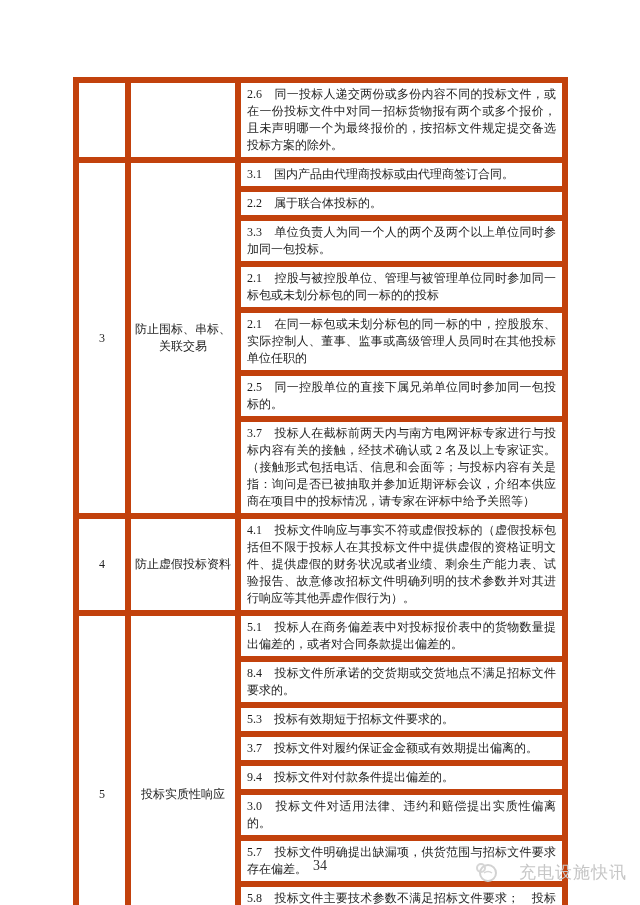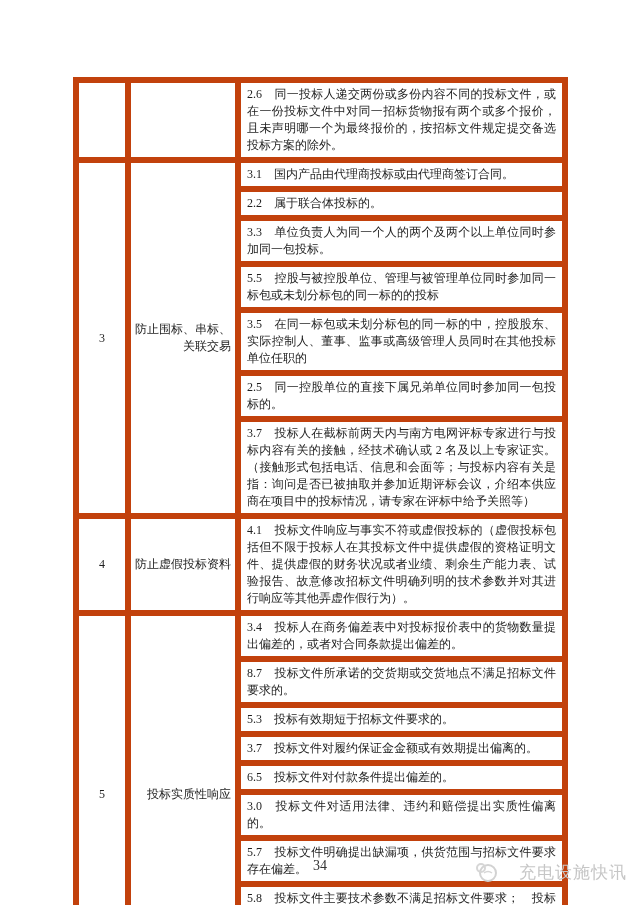--- a/index.html
+++ b/index.html
@@ -31,21 +31,21 @@
     color: #1e1e1e;
   }
   .c-num {
     width: 42px;
     text-align: center;
     padding: 2px;
   }
   .c-cat {
     width: 96px;
     padding: 18px 4px;
-    text-align: right;
+    text-align: center;
   }
   .c-item {
     padding: 3px 6px;
     text-align: justify;
   }
   .footer-pageno {
     position: absolute;
     top: 858px;
     left: 0;
     width: 100%;
@@ -84,54 +84,54 @@
       <td class="c-cat" rowspan="7">防止围标、串标、关联交易</td>
       <td class="c-item">3.1　国内产品由代理商投标或由代理商签订合同。</td>
     </tr>
     <tr>
         <td class="c-item">2.2　属于联合体投标的。</td>
       </tr>
     <tr>
         <td class="c-item">3.3　单位负责人为同一个人的两个及两个以上单位同时参加同一包投标。</td>
       </tr>
     <tr>
-        <td class="c-item">5.5　控股与被控股单位、管理与被管理单位同时参加同一标包或未划分标包的同一标的的投标</td>
+        <td class="c-item">2.1　控股与被控股单位、管理与被管理单位同时参加同一标包或未划分标包的同一标的的投标</td>
       </tr>
     <tr>
-        <td class="c-item">3.5　在同一标包或未划分标包的同一标的中，控股股东、实际控制人、董事、监事或高级管理人员同时在其他投标单位任职的</td>
+        <td class="c-item">2.1　在同一标包或未划分标包的同一标的中，控股股东、实际控制人、董事、监事或高级管理人员同时在其他投标单位任职的</td>
       </tr>
     <tr>
         <td class="c-item">2.5　同一控股单位的直接下属兄弟单位同时参加同一包投标的。</td>
       </tr>
     <tr>
         <td class="c-item">3.7　投标人在截标前两天内与南方电网评标专家进行与投标内容有关的接触，经技术确认或 2 名及以上专家证实。（接触形式包括电话、信息和会面等；与投标内容有关是指：询问是否已被抽取并参加近期评标会议，介绍本供应商在项目中的投标情况，请专家在评标中给予关照等）</td>
       </tr>
 
     <tr>
       <td class="c-num">4</td>
       <td class="c-cat">防止虚假投标资料</td>
       <td class="c-item">4.1　投标文件响应与事实不符或虚假投标的（虚假投标包括但不限于投标人在其投标文件中提供虚假的资格证明文件、提供虚假的财务状况或者业绩、剩余生产能力表、试验报告、故意修改招标文件明确列明的技术参数并对其进行响应等其他弄虚作假行为）。</td>
     </tr>
 
     <tr>
       <td class="c-num" rowspan="9">5</td>
       <td class="c-cat" rowspan="9">投标实质性响应</td>
-      <td class="c-item">3.4　投标人在商务偏差表中对投标报价表中的货物数量提出偏差的，或者对合同条款提出偏差的。</td>
+      <td class="c-item">5.1　投标人在商务偏差表中对投标报价表中的货物数量提出偏差的，或者对合同条款提出偏差的。</td>
     </tr>
     <tr>
-        <td class="c-item">8.7　投标文件所承诺的交货期或交货地点不满足招标文件要求的。</td>
+        <td class="c-item">8.4　投标文件所承诺的交货期或交货地点不满足招标文件要求的。</td>
       </tr>
     <tr>
         <td class="c-item">5.3　投标有效期短于招标文件要求的。</td>
       </tr>
     <tr>
         <td class="c-item">3.7　投标文件对履约保证金金额或有效期提出偏离的。</td>
       </tr>
     <tr>
-        <td class="c-item">6.5　投标文件对付款条件提出偏差的。</td>
+        <td class="c-item">9.4　投标文件对付款条件提出偏差的。</td>
       </tr>
     <tr>
         <td class="c-item">3.0　投标文件对适用法律、违约和赔偿提出实质性偏离的。</td>
       </tr>
     <tr>
         <td class="c-item">5.7　投标文件明确提出缺漏项，供货范围与招标文件要求存在偏差。</td>
       </tr>
     <tr>
         <td class="c-item">5.8　投标文件主要技术参数不满足招标文件要求；　投标文件一般技术参数偏差超出允许偏差的最大范围的，经评委确认属于实质性的不响应。</td>
       </tr>

